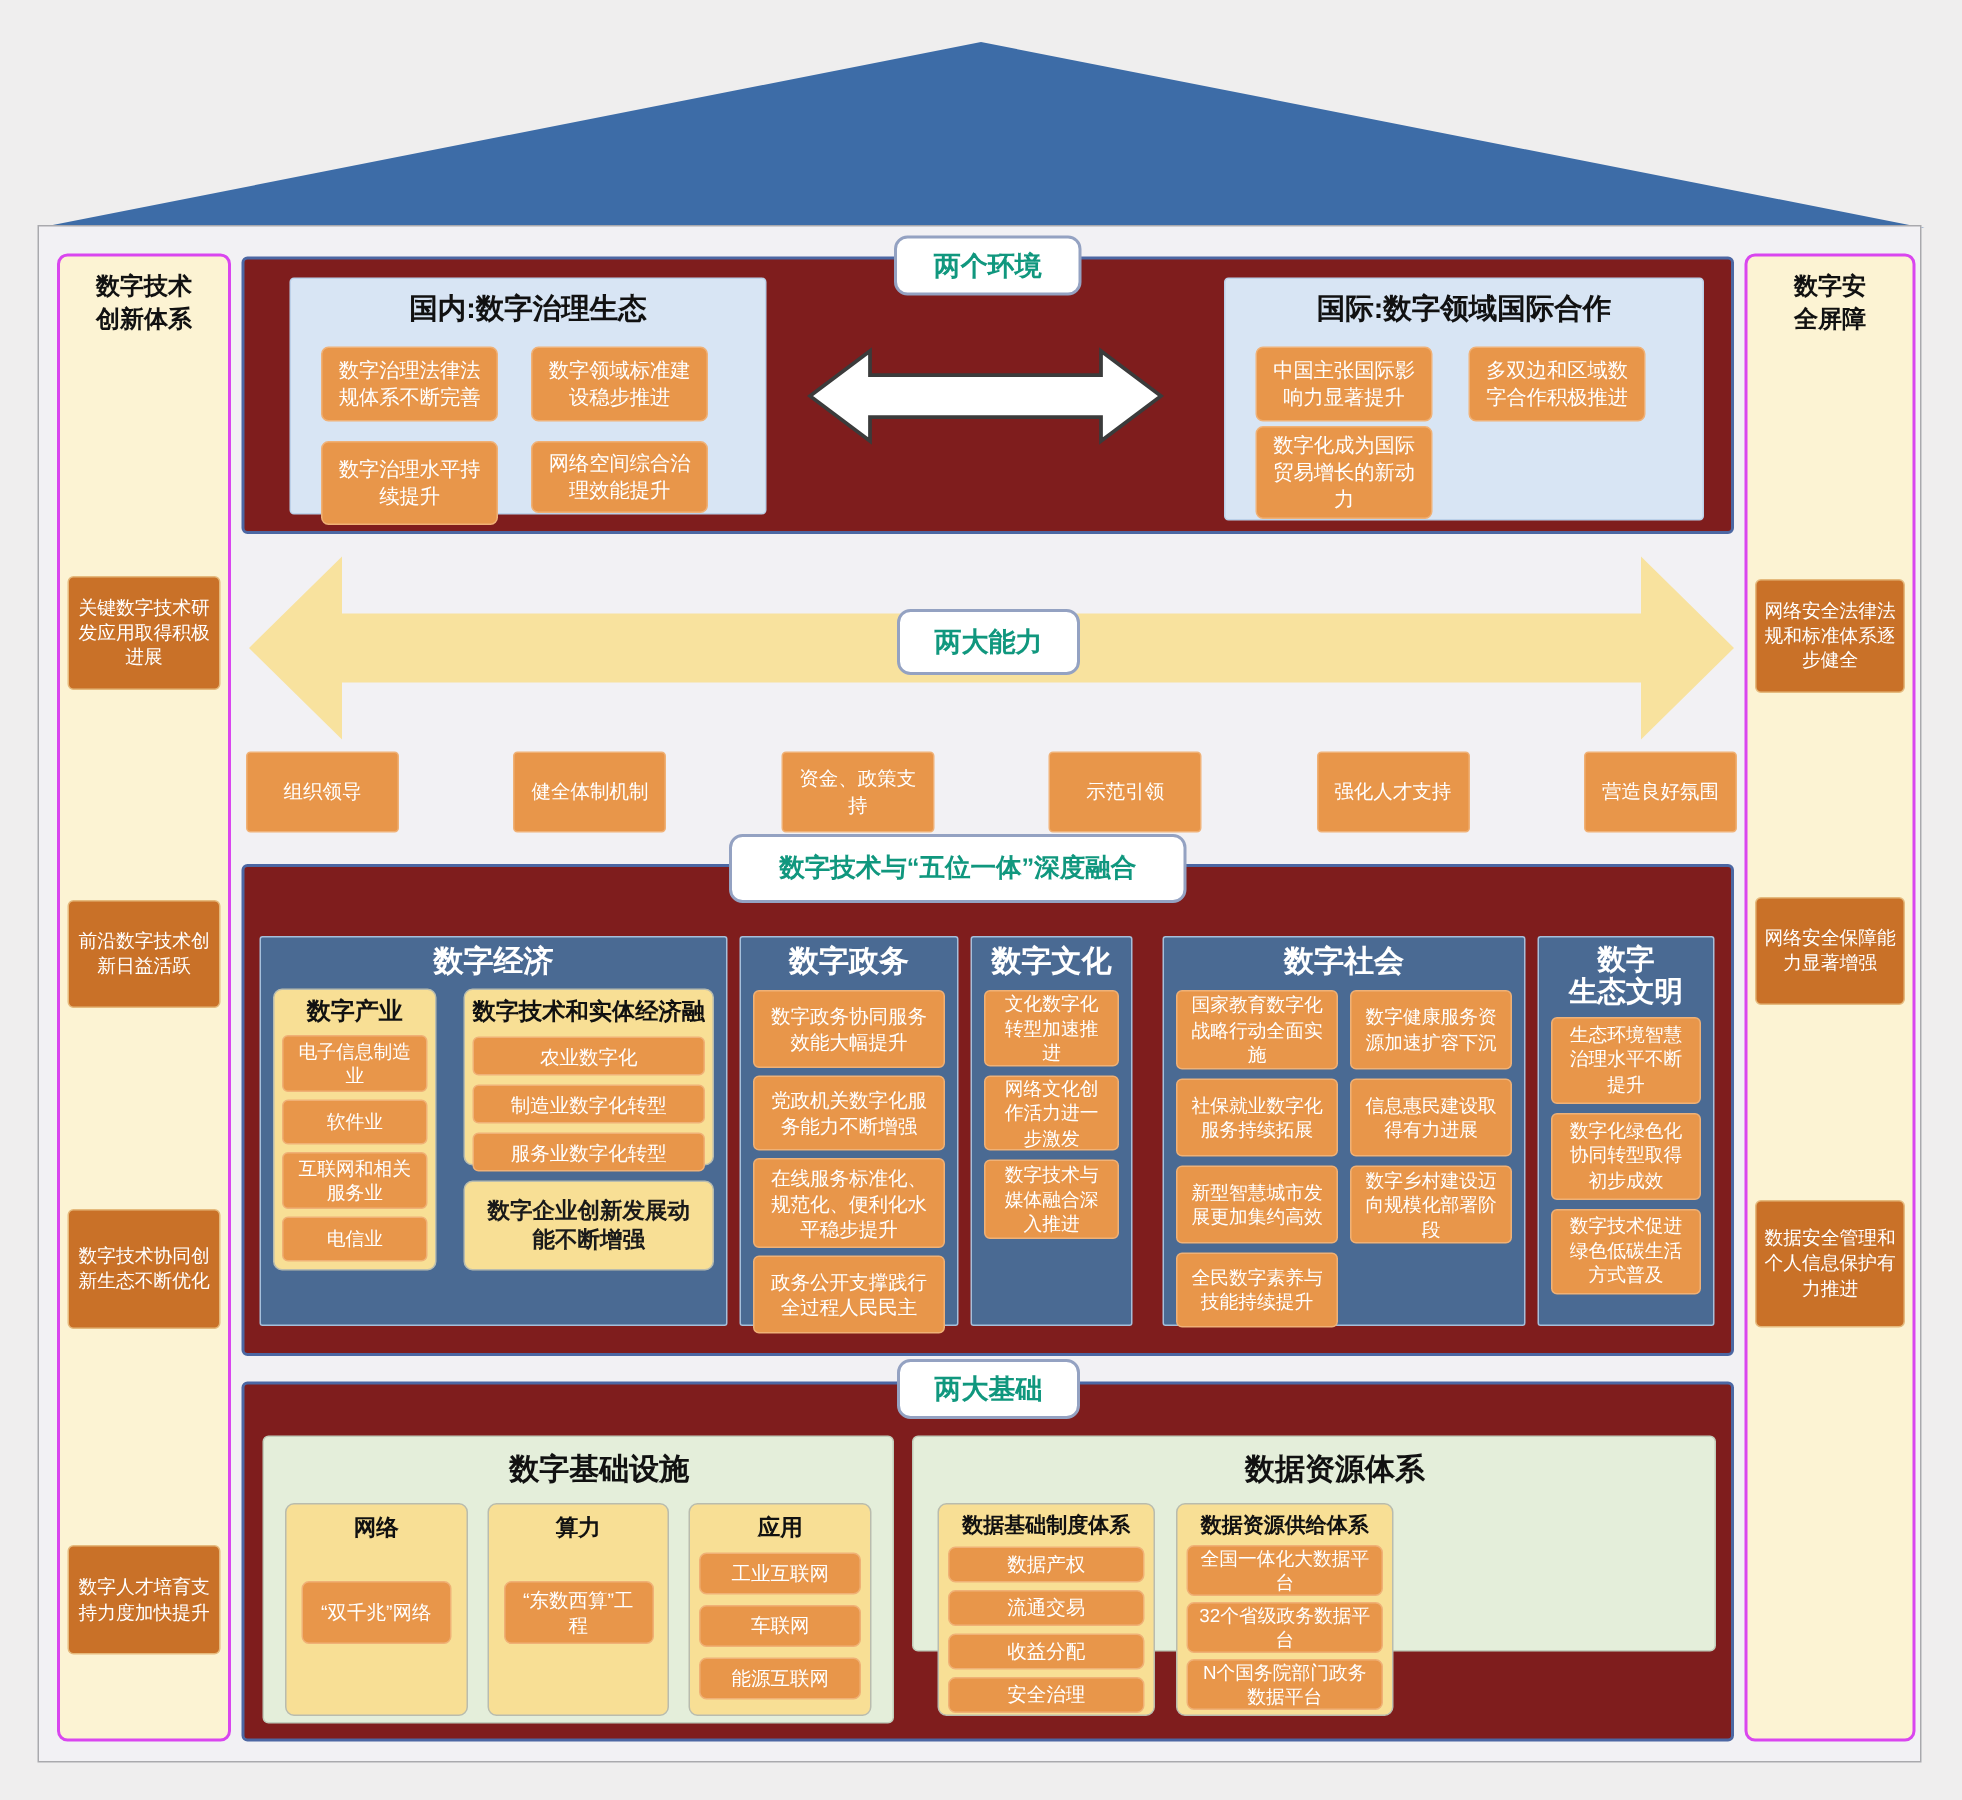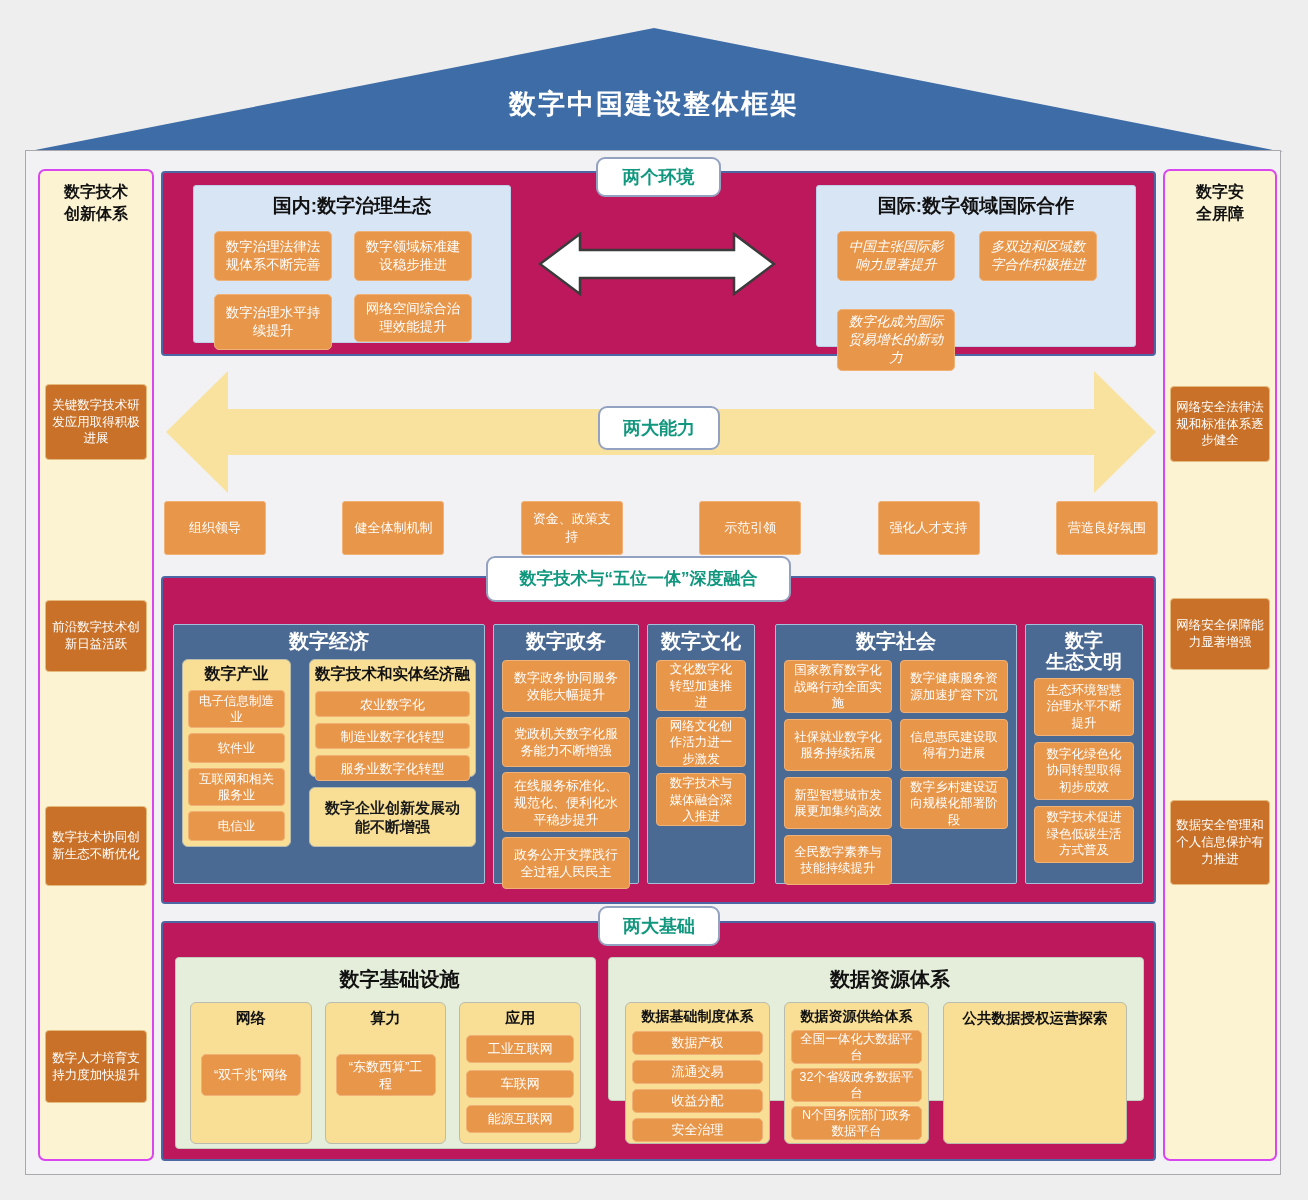--- a/index.html
+++ b/index.html
@@ -9,21 +9,21 @@
     --panel-blue:#D8E5F4; --border-blue:#4C67A3;
   }
   *{margin:0;padding:0;box-sizing:border-box;}
   body{width:1308px;height:1200px;background:#efeeee;font-family:"Liberation Sans","DejaVu Sans",sans-serif;color:#1a1a1a;overflow:hidden;}
   .stage{position:relative;width:1308px;height:1200px;}
   .roof-title{position:absolute;top:86px;left:0;width:100%;text-align:center;color:#fff;font-size:27px;font-weight:bold;letter-spacing:2px;z-index:2;}
   .frame{position:absolute;left:25px;top:150px;width:1256px;height:1025px;background:#f2f1f4;border:1px solid #a9a9ad;}
   .sidebar{position:absolute;background:var(--sidebar-cream);border:2px solid #d946ef;border-radius:7px;}
   .sb-title{font-weight:bold;font-size:16px;text-align:center;margin:10px auto 0;line-height:1.35;color:#111;}
   .sb-item{position:absolute;left:5px;right:5px;background:var(--dark-orange);border:1px solid #e5ba7d;border-radius:4px;color:#fff;font-size:12.5px;line-height:1.35;display:flex;align-items:center;justify-content:center;text-align:center;padding:3px 5px;}
-  .section{position:absolute;background:#be185d;border:2px solid var(--border-blue);border-radius:4px;}
+  .section{position:absolute;background:#7f1d1d;border:2px solid var(--border-blue);border-radius:4px;}
   .float-label{position:absolute;background:#fff;border:2px solid #94a2c2;border-radius:9px;color:var(--accent-green);font-weight:bold;display:flex;align-items:center;justify-content:center;text-align:center;z-index:5;line-height:1.25;}
   .bpanel{position:absolute;background:var(--panel-blue);border:1px solid #bcd1e9;border-radius:3px;}
   .bpanel-title{font-weight:bold;font-size:19px;text-align:center;margin-top:7px;color:#111;}
   .bgrid{display:flex;flex-wrap:wrap;gap:13px 22px;margin-top:12px;padding-left:20px;}
   .obox{background:var(--orange);border:1px solid #f0b176;border-radius:5px;color:#fff;display:flex;align-items:center;justify-content:center;text-align:center;line-height:1.32;padding:2px 6px;}
   .sup{width:102px;background:var(--orange);border:1px solid #f0b176;border-radius:3px;color:#fff;font-size:13px;display:flex;align-items:center;justify-content:center;text-align:center;line-height:1.35;padding:2px 6px;}
   .col{background:var(--column-blue);border:1px solid #a5bfdb;border-radius:2px;height:260px;position:relative;}
   .col-title{color:#fff;font-weight:bold;font-size:20px;text-align:center;margin-top:5px;line-height:1.12;}
   .col .obox{font-size:12.5px;padding:2px 8px;border-radius:4px;}
   .col-items{padding:8px;display:flex;flex-direction:column;gap:5px;}
@@ -34,21 +34,20 @@
   svg{display:block;}
 </style>
 </head>
 <body>
 
 <div class="stage">
 
   <svg style="position:absolute;top:0;left:0;" width="1308" height="153">
     <polygon points="25,152 654,28 1283,152" fill="var(--roof-blue)"></polygon>
   </svg>
-  <div class="roof-title">数字中国建设整体框架</div>
 
   <div class="frame">
 
     <div class="sidebar" style="left:12px;top:18px;width:116px;height:992px;">
       <div class="sb-title" style="max-width:70px;">数字技术创新体系</div>
       <div class="sb-item" style="top:213px;height:76px;">关键数字技术研发应用取得积极进展</div>
       <div class="sb-item" style="top:429px;height:72px;">前沿数字技术创新日益活跃</div>
       <div class="sb-item" style="top:635px;height:80px;">数字技术协同创新生态不断优化</div>
       <div class="sb-item" style="top:859px;height:73px;">数字人才培育支持力度加快提升</div>
     </div>
@@ -69,21 +68,21 @@
           <div class="obox" style="width:118px;height:50px;font-size:13.5px;">数字领域标准建设稳步推进</div>
           <div class="obox" style="width:118px;height:56px;font-size:13.5px;">数字治理水平持续提升</div>
           <div class="obox" style="width:118px;height:48px;font-size:13.5px;">网络空间综合治理效能提升</div>
         </div>
       </div>
       <svg style="position:absolute;left:375px;top:52px;" width="238" height="78">
         <polygon points="2,39 42,9 42,25 196,25 196,9 236,39 196,69 196,53 42,53 42,69" fill="#ffffff" stroke="#3b3b3b" stroke-width="2.5"></polygon>
       </svg>
       <div class="bpanel" style="left:653px;top:12px;width:320px;height:162px;">
         <div class="bpanel-title">国际:数字领域国际合作</div>
-        <div class="bgrid" style="gap:28px 24px;font-style:italic;">
+        <div class="bgrid" style="gap:3px 24px;">
           <div class="obox" style="width:118px;height:50px;font-size:13.5px;">中国主张国际影响力显著提升</div>
           <div class="obox" style="width:118px;height:50px;font-size:13.5px;">多双边和区域数字合作积极推进</div>
           <div class="obox" style="width:118px;height:62px;font-size:13.5px;">数字化成为国际贸易增长的新动力</div>
         </div>
       </div>
     </div>
 
     <svg style="position:absolute;left:138px;top:218px;" width="994" height="126">
       <polygon points="2,63 64,2 64,40 930,40 930,2 992,63 930,124 930,86 64,86 64,124" fill="var(--arrow-yellow)"></polygon>
     </svg>
@@ -209,21 +208,18 @@
             <div class="obox" style="height:24px;margin-top:5px;font-size:13px;">流通交易</div>
             <div class="obox" style="height:24px;margin-top:5px;font-size:13px;">收益分配</div>
             <div class="obox" style="height:24px;margin-top:5px;font-size:13px;">安全治理</div>
           </div>
           <div class="ypanel" style="width:145px;height:142px;padding:5px 6px;">
             <div class="yp-title" style="font-size:14px;">数据资源供给体系</div>
             <div class="obox" style="height:34px;margin-top:4px;font-size:12.5px;">全国一体化大数据平台</div>
             <div class="obox" style="height:34px;margin-top:4px;font-size:12.5px;">32个省级政务数据平台</div>
             <div class="obox" style="height:34px;margin-top:4px;font-size:12.5px;">N个国务院部门政务数据平台</div>
           </div>
-          <div class="ypanel" style="flex:1;height:142px;padding:6px;">
-            <div class="yp-title" style="font-size:14.5px;">公共数据授权运营探索</div>
-          </div>
         </div>
       </div>
 
     </div>
   </div>
 </div>
 
 </body></html>

